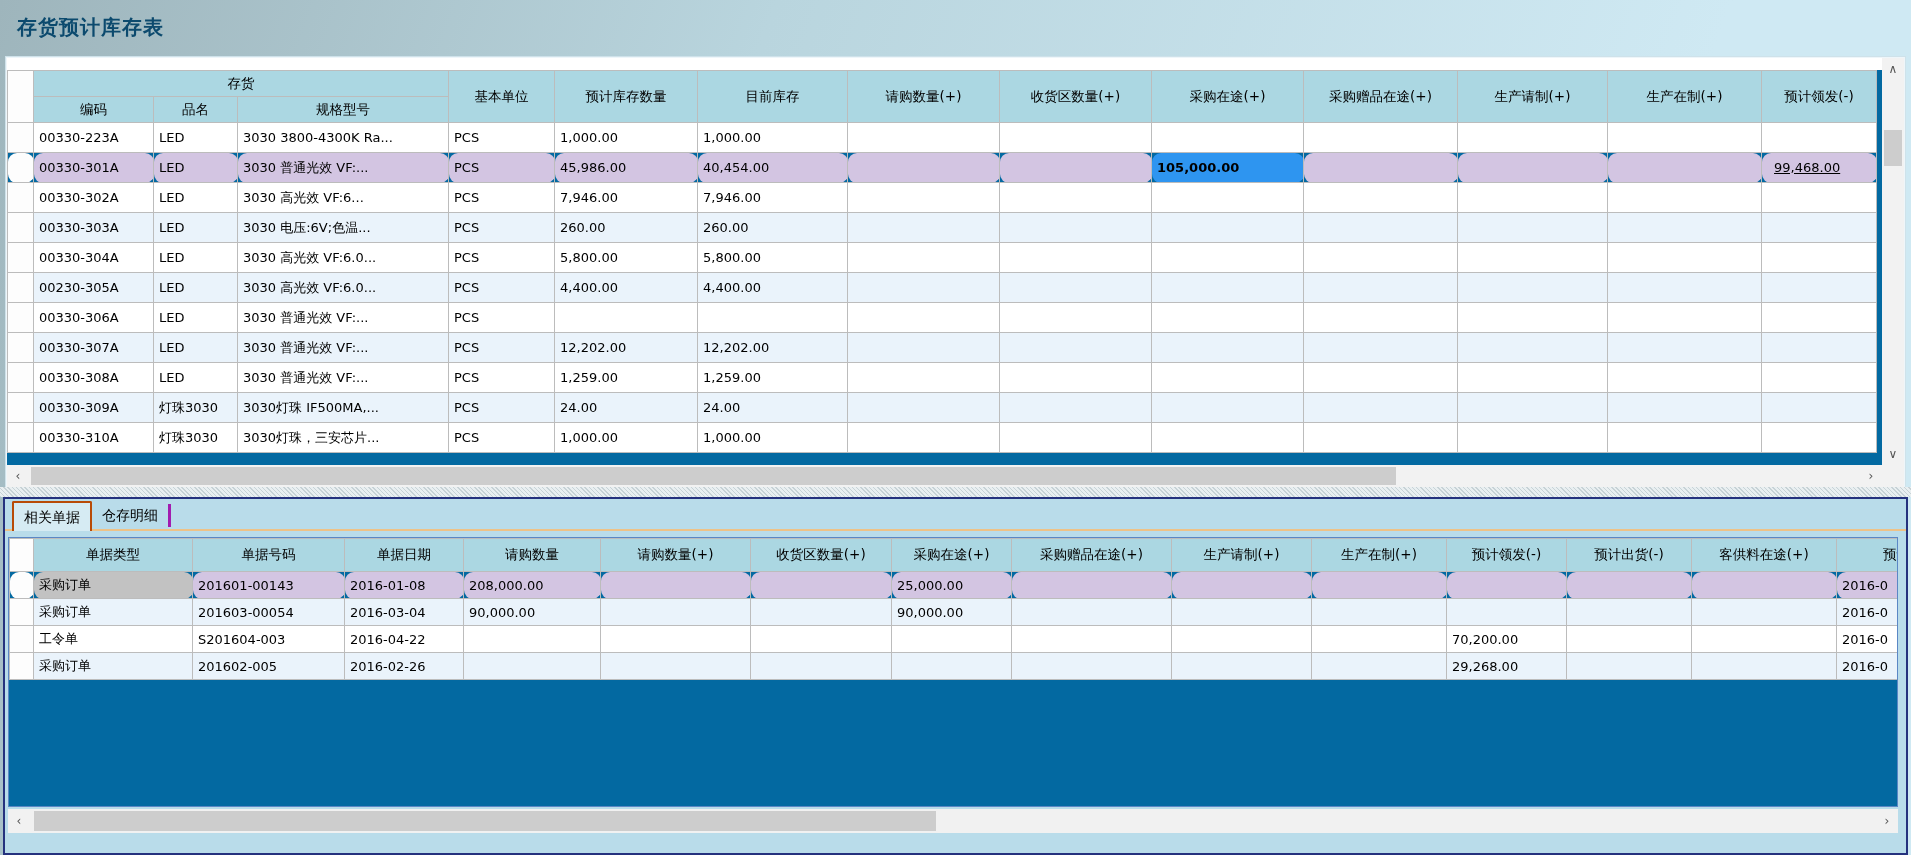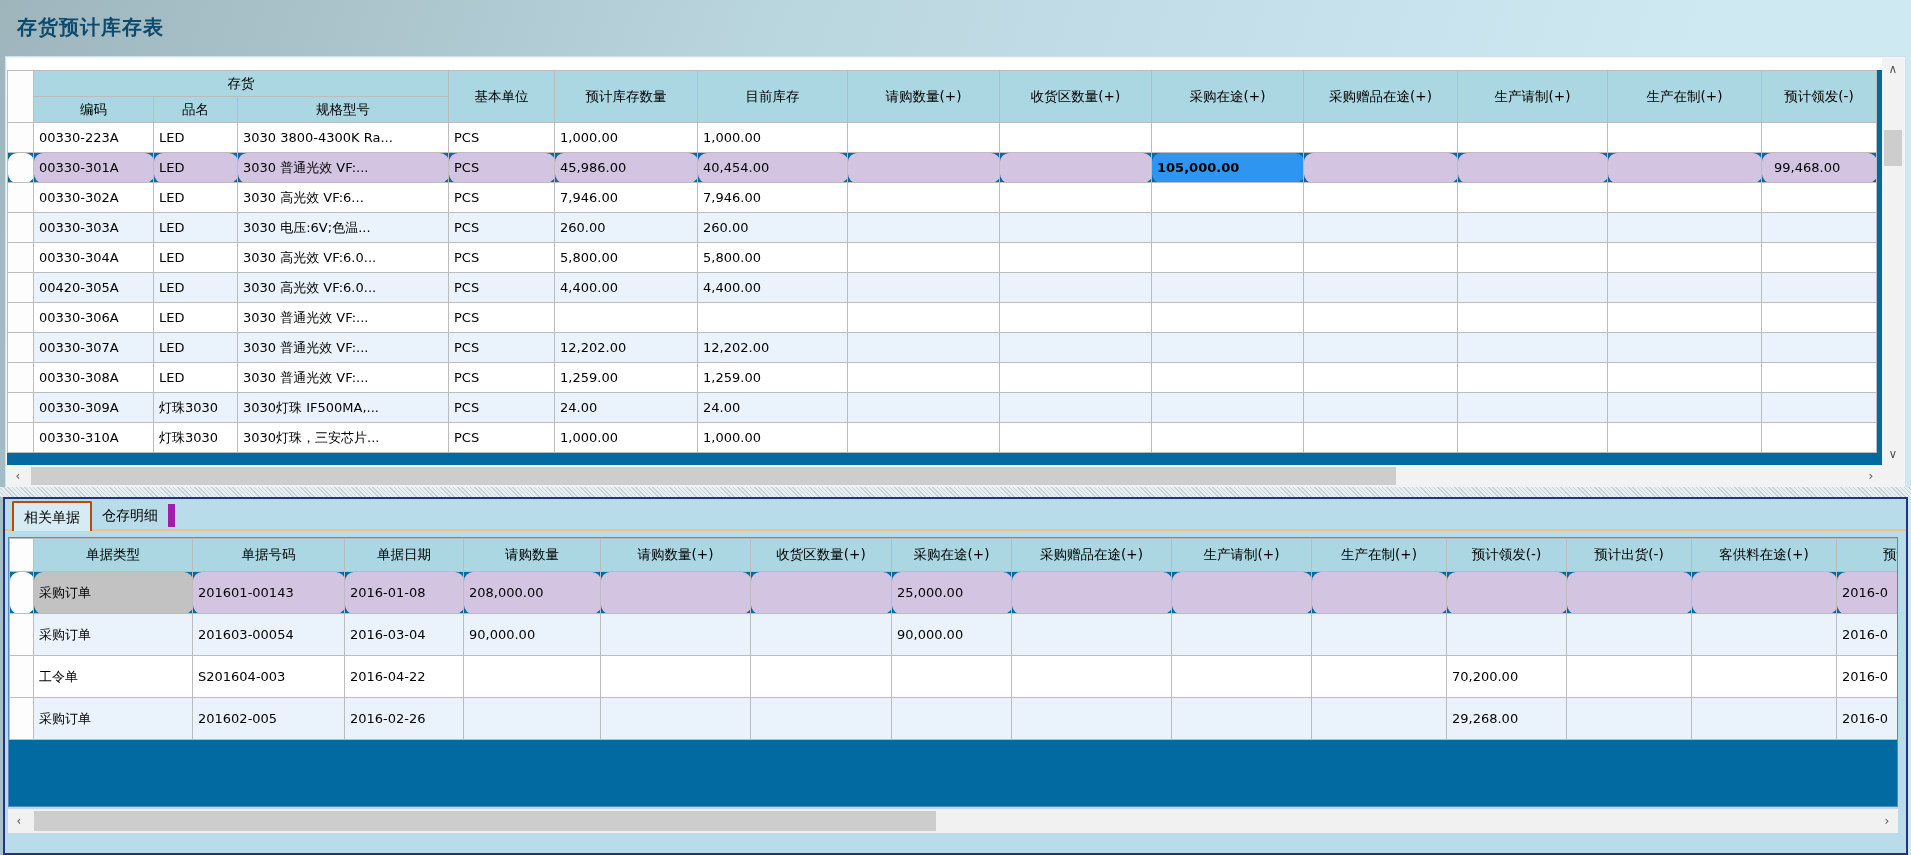--- a/index.html
+++ b/index.html
@@ -27,27 +27,27 @@
     border:1px solid #bcbcbc; padding:0 5px; white-space:nowrap; overflow:hidden;
   }
   table.grid th {
     background:#abd7e2; font-weight:normal; font-size:13.5px; text-align:center;
     height:26px; color:#000;
   }
   table.grid th.ind, table.grid td.ind { background:#fdfdfd; }
   table.grid td { background:#fff; font-size:13px; height:30px; color:#000; text-align:left; }
   #grid1 td { height:30px; }
   #grid2 th { height:33px; }
-  #grid2 td { height:42px; }
+  #grid2 td { height:27px; }
   tr.alt td { background:#eaf3fb; }
   tr.sel td { background:#d3c5e2;border-radius:9px; }
   td.num { text-align:right; }
   td.cell-focus { background:#2e95f0 !important; color:#fff;font-weight:bold; }
   td.cell-gray { background:#c2c2c2 !important; }
-  .clipr { display:inline-block; transform:translateX(7px); }
+  .clipr { display:inline-block; transform:translateX(7px);text-decoration:underline; }
 
   
   .vscroll { position:absolute; right:0; top:0; width:22px; bottom:22px; background:#f2f2f2; }
   .hscroll { position:absolute; left:0; right:22px; bottom:0; height:22px; background:#f2f2f2; }
   .corner  { position:absolute; right:0; bottom:0; width:22px; height:22px; background:#f2f2f2; }
   .sb-btn  { position:absolute; color:#555; text-align:center; font-size:12px; line-height:22px;
              width:22px; height:22px; user-select:none; }
   .sb-up   { top:0; left:0; }
   .sb-down { bottom:0; left:0; }
   .sb-left { left:0; top:0; }
@@ -74,21 +74,21 @@
     border-bottom:2px solid #eec287;
   }
   .tab {
     font-size:14px; color:#000; height:25px; line-height:25px; padding:0 10px;
   }
   .tab.active {
     background:#d6ebf3; border:2px solid #b84b07; border-bottom:none;
     height:30px; line-height:28px; margin-bottom:-2px; border-radius:2px 2px 0 0;
     position:relative; z-index:2;
   }
-  .tab.inactive { border-right:7px solid #a21caf; height:23px; line-height:23px; margin-bottom:2px; }
+  .tab.inactive { border-right:3px solid #a21caf; height:23px; line-height:23px; margin-bottom:2px; }
   .grid2-box {
     position:absolute; left:3px; top:38px; width:1890px; height:270px;
     background:#0369a1; border:1px solid #5b87c5; overflow:hidden;
   }
   .hscroll2 {
     position:absolute; left:3px; top:310px; width:1890px; height:24px; background:#f1f1f1;
   }
   .hscroll2 .sb-btn { line-height:24px; height:24px; }
 </style>
 </head>
@@ -214,21 +214,21 @@
               <td class="num"></td>
               <td class="num"></td>
               <td class="num"></td>
               <td class="num"></td>
               <td class="num"></td>
               <td class="num"></td>
               <td class="num"></td>
             </tr>
             <tr class="alt">
               <td class="ind"></td>
-              <td>00420-305A</td>
+              <td>00230-305A</td>
               <td>LED</td>
               <td>3030 高光效 VF:6.0...</td>
               <td>PCS</td>
               <td class="num">4,400.00</td>
               <td class="num">4,400.00</td>
               <td class="num"></td>
               <td class="num"></td>
               <td class="num"></td>
               <td class="num"></td>
               <td class="num"></td>

